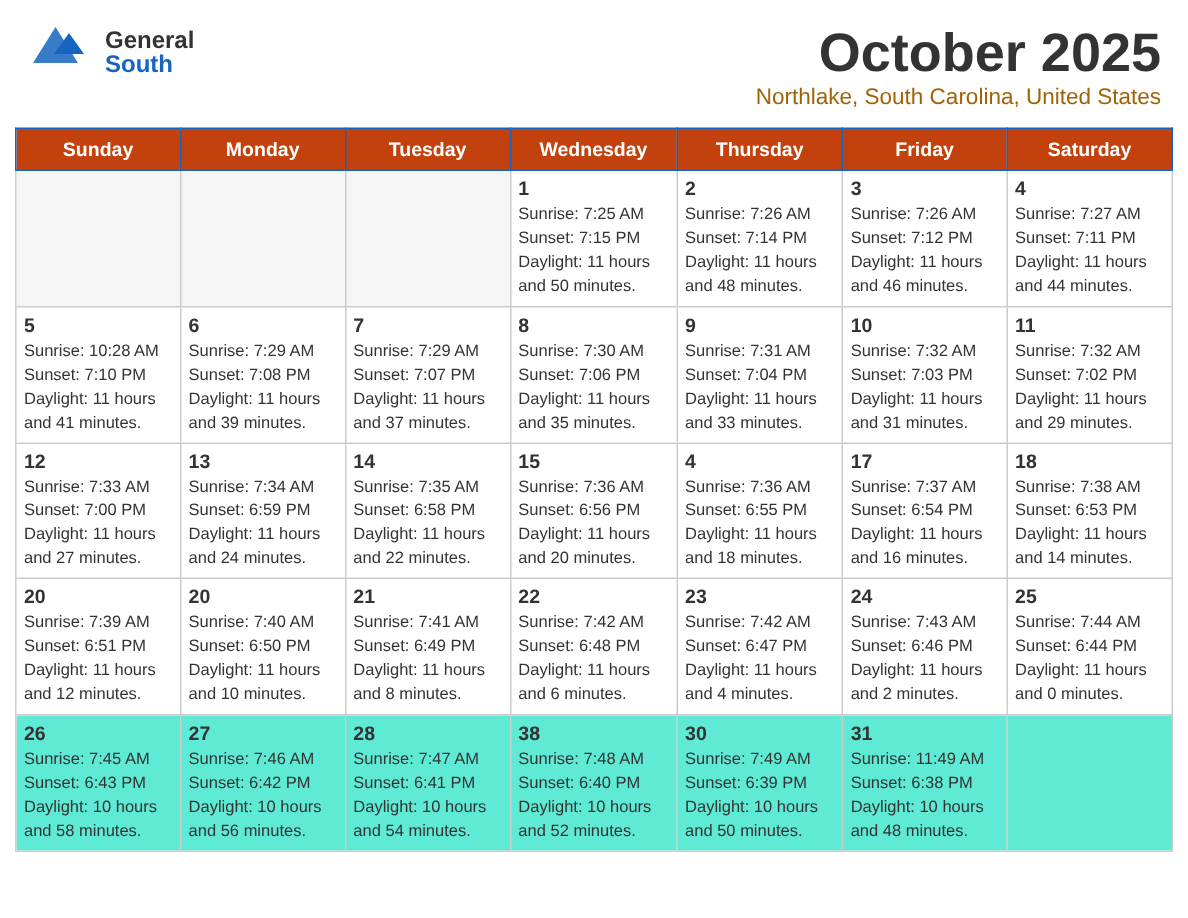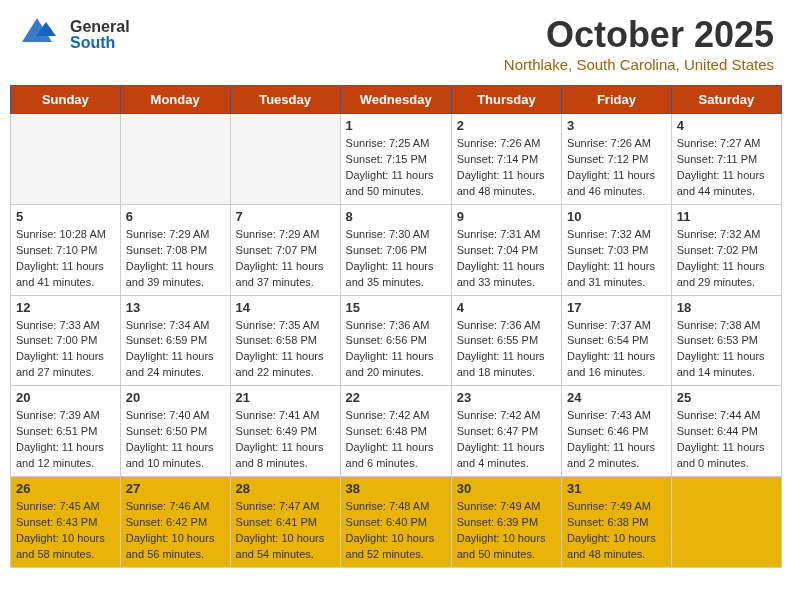--- a/index.html
+++ b/index.html
@@ -50,21 +50,21 @@
       width: 113px;
       min-height: 80px;
       font-size: 11px;
       color: #333;
       background: #fff;
     }
     .calendar td.empty {
       background: #f5f5f5;
     }
     .calendar td.last-row {
-      background: #eab308;
+      background: #5eead4;
     }
     .day-number {
       font-size: 13px;
       font-weight: bold;
       margin-bottom: 3px;
     }
     .day-info {
       font-size: 11px;
       line-height: 1.45;
       color: #333;
@@ -312,20 +312,20 @@
 Daylight: 10 hours and 52 minutes.</div>
         </td>
         <td class="last-row">
           <div class="day-number">30</div>
           <div class="day-info">Sunrise: 7:49 AM
 Sunset: 6:39 PM
 Daylight: 10 hours and 50 minutes.</div>
         </td>
         <td class="last-row">
           <div class="day-number">31</div>
-          <div class="day-info">Sunrise: 7:49 AM
+          <div class="day-info">Sunrise: 11:49 AM
 Sunset: 6:38 PM
 Daylight: 10 hours and 48 minutes.</div>
         </td>
         <td class="empty last-row"></td>
       </tr>
     </tbody>
 </table>
 
 </body></html>

